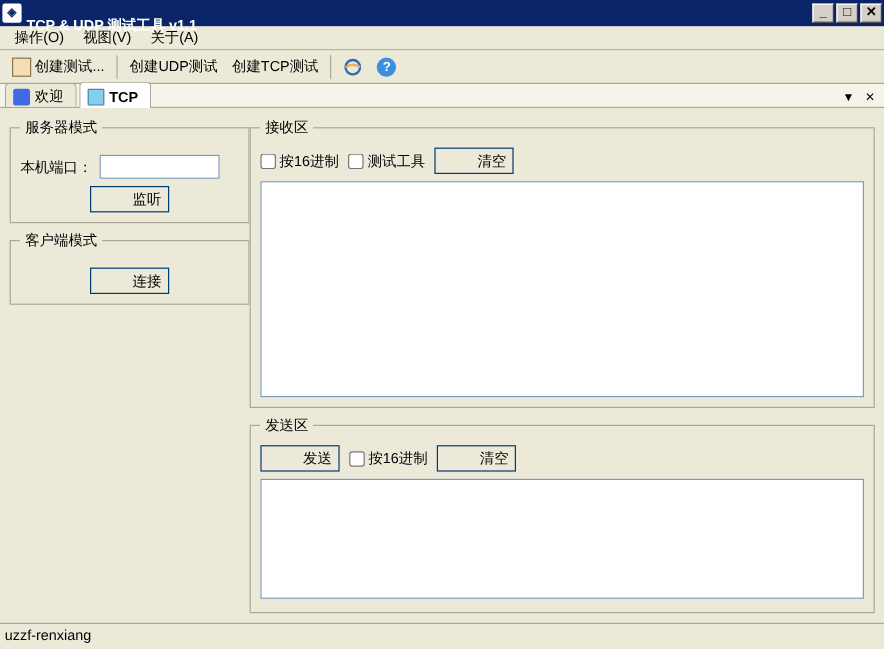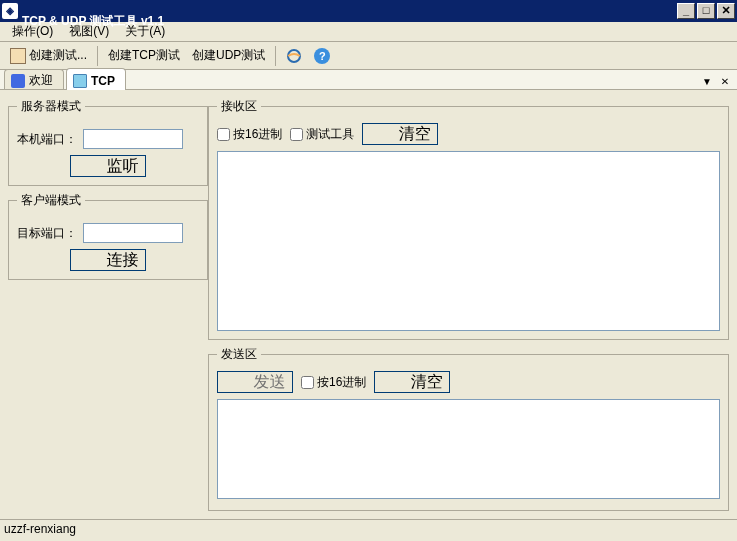--- a/index.html
+++ b/index.html
@@ -184,31 +184,31 @@
 .text-input {
   width: 100px;
   height: 20px;
   border: 1px solid #7f9db9;
   background: #fff;
   padding: 0 3px;
   font-size: 12px;
   font-family: inherit;
 }
 .std-btn {
-  width: 76px;
+  width: 66px;
   height: 22px;
   background: #ece9d8;
   border: 1px solid #003c74;
-  font-size: 16px;
+  font-size: 12px;
   font-family: inherit;
   cursor: pointer;
   padding-left: 29px;
 }
 .std-btn:disabled {
-  color: #737373;
+  color: #000000;
   cursor: default;
 }
 .btn-row {
   display: flex;
   justify-content: center;
   margin-top: 6px;
 }
 .ctrl-row {
   display: flex;
   align-items: center;
@@ -276,24 +276,24 @@
   <div class="menu-item">关于(A)</div>
 </div>
 
 <div class="toolbar">
   <div class="tool-btn">
     <span class="tool-icon doc-icon"></span>
     <span>创建测试...</span>
   </div>
   <div class="tool-sep"></div>
   <div class="tool-btn">
+    <span>创建UDP测试</span>
+  </div>
+  <div class="tool-btn">
     <span>创建TCP测试</span>
-  </div>
-  <div class="tool-btn">
-    <span>创建UDP测试</span>
   </div>
   <div class="tool-sep"></div>
   <div class="tool-btn">
     <span class="tool-icon ie-icon">
       <svg viewBox="0 0 16 16">
           <circle cx="8" cy="8" r="6" fill="none" stroke="#2b6cb0" stroke-width="2"></circle>
           <path d="M2 8 Q8 4 14 8" fill="none" stroke="#f6ad55" stroke-width="2"></path>
         </svg>
     </span>
   </div>
@@ -326,24 +326,20 @@
         <span class="form-label">本机端口：</span>
         <input type="text" class="text-input" value="" style="">
       </div>
       <div class="btn-row">
         <button class="std-btn">监听</button>
       </div>
     </fieldset>
 
     <fieldset>
       <legend>客户端模式</legend>
-      <div class="form-row">
-        <span class="form-label">目标端口：</span>
-        <input type="text" class="text-input" value="" style="">
-      </div>
       <div class="btn-row">
         <button class="std-btn">连接</button>
       </div>
     </fieldset>
 
   </div>
 
   <div class="right-col">
 
     <fieldset class="receive-area">

